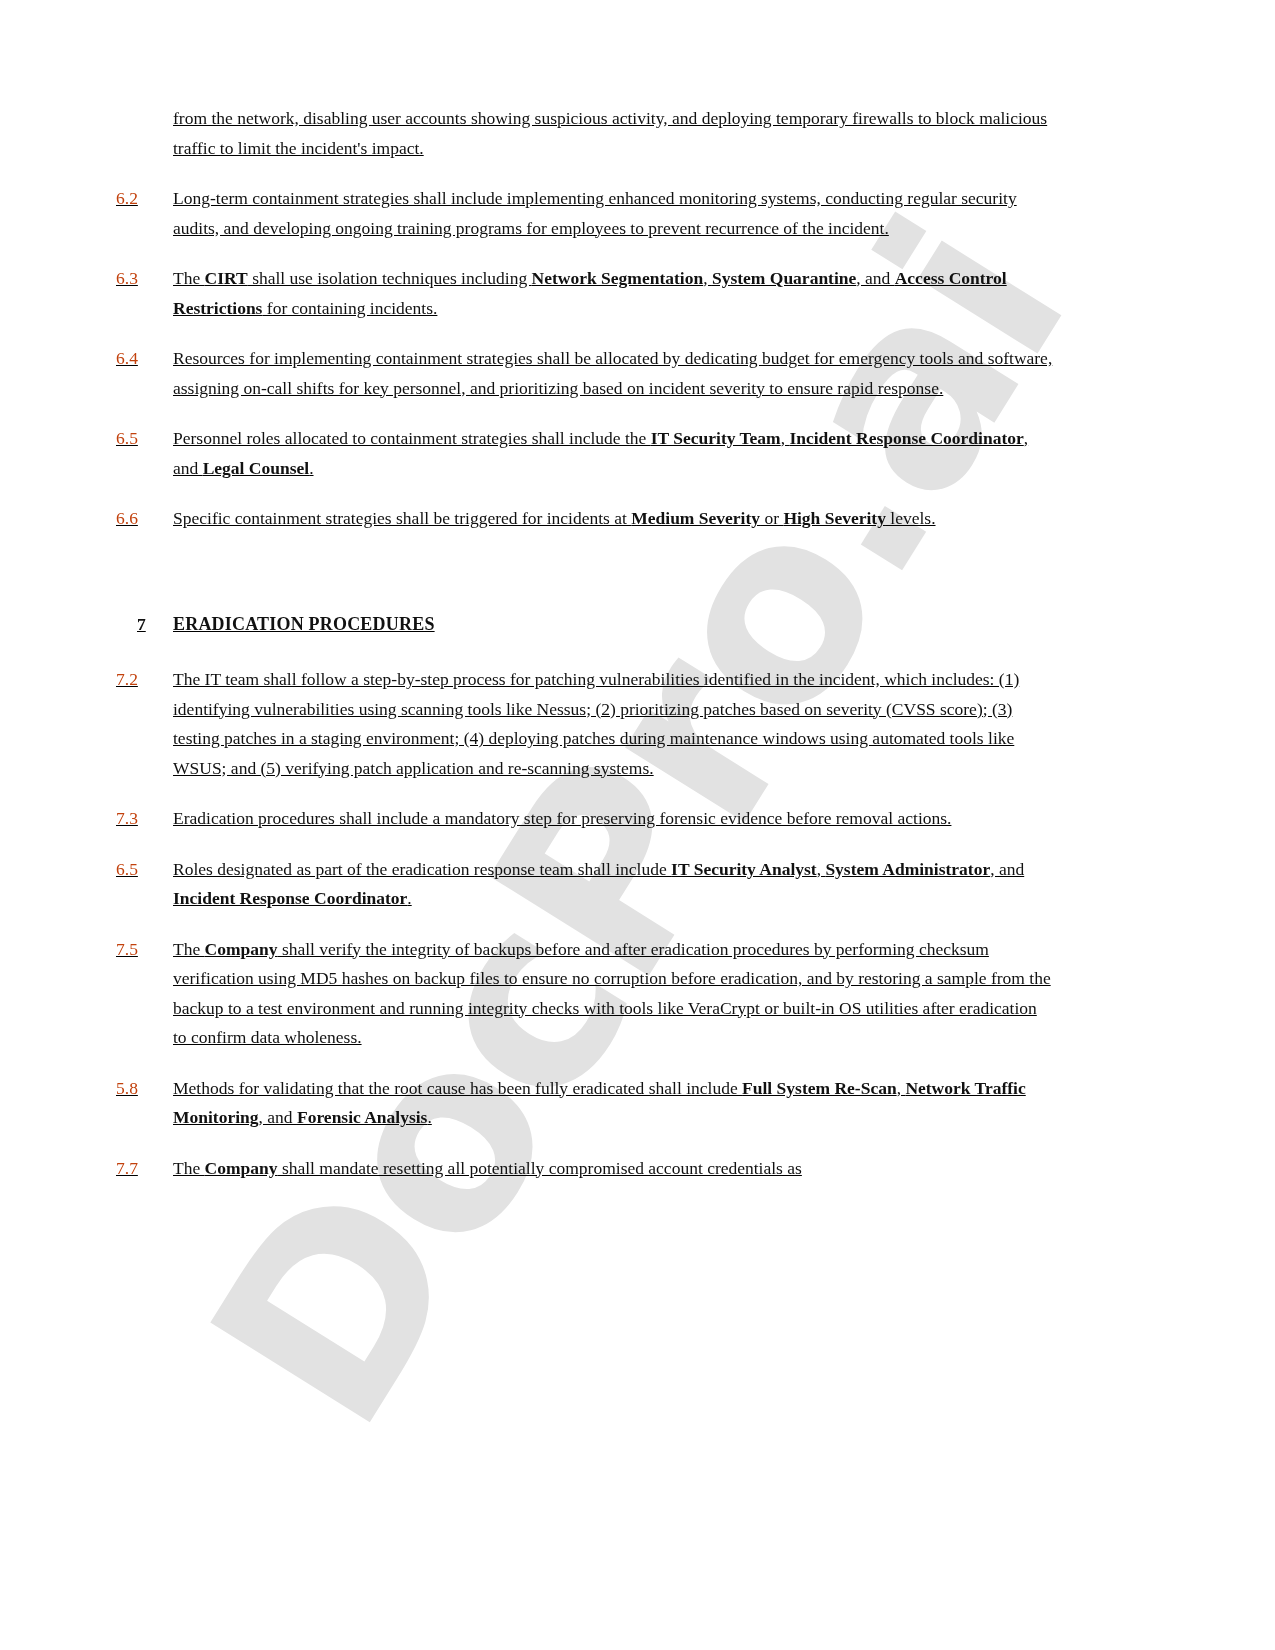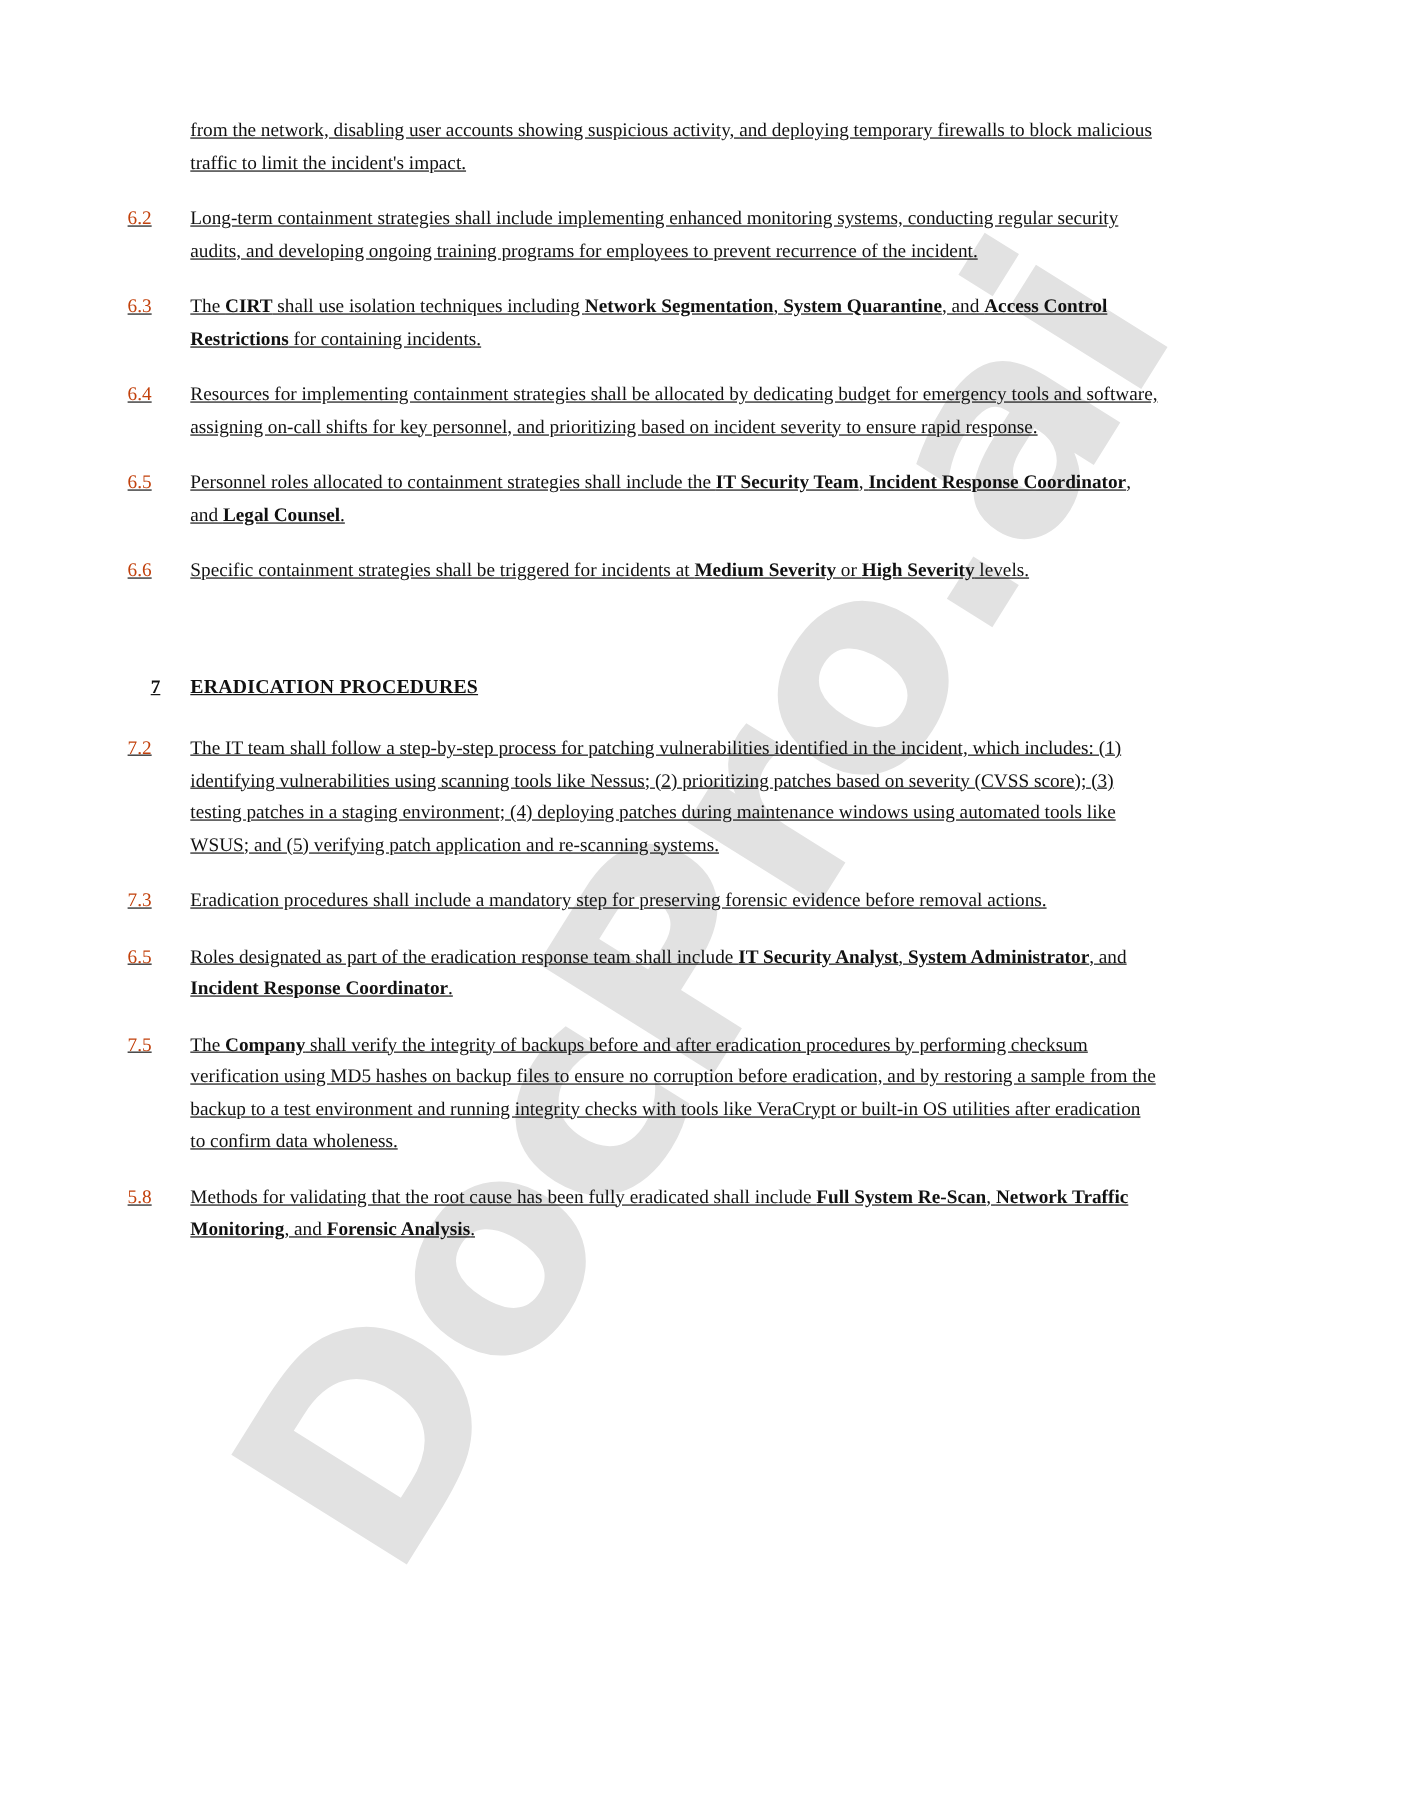--- a/index.html
+++ b/index.html
@@ -156,15 +156,19 @@
         <div class="clause-body">Roles designated as part of the eradication response team shall include <b>IT Security Analyst</b>, <b>System Administrator</b>, and <b>Incident Response Coordinator</b>.</div>
       </div>
       <div class="clause">
         <div class="clause-number">7.5</div>
         <div class="clause-body">The <b>Company</b> shall verify the integrity of backups before and after eradication procedures by performing checksum verification using MD5 hashes on backup files to ensure no corruption before eradication, and by restoring a sample from the backup to a test environment and running integrity checks with tools like VeraCrypt or built-in OS utilities after eradication to confirm data wholeness.</div>
       </div>
       <div class="clause">
         <div class="clause-number">5.8</div>
         <div class="clause-body">Methods for validating that the root cause has been fully eradicated shall include <b>Full System Re-Scan</b>, <b>Network Traffic Monitoring</b>, and <b>Forensic Analysis</b>.</div>
       </div>
+      <div class="clause">
+        <div class="clause-number">7.7</div>
+        <div class="clause-body">The <b>Company</b> shall mandate resetting all potentially compromised account credentials as</div>
+      </div>
     </div>
 
 </div>
 
 </body></html>

